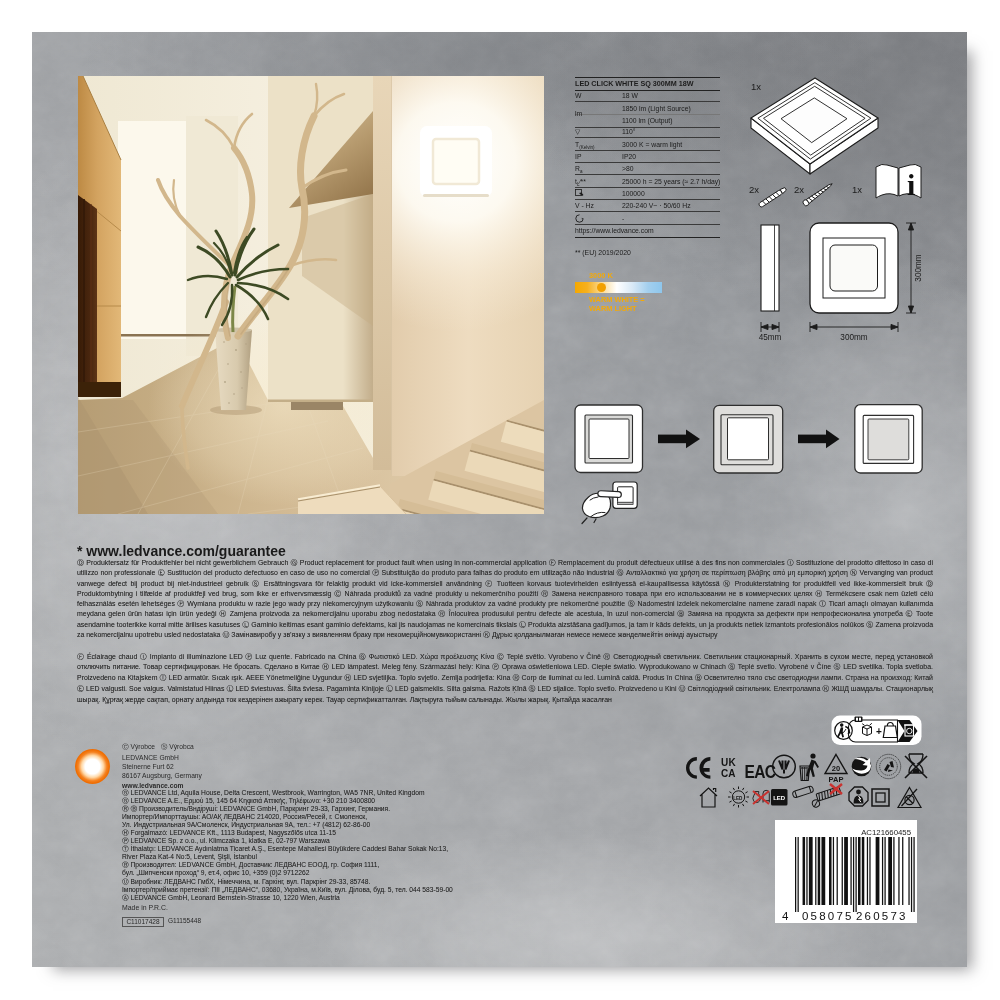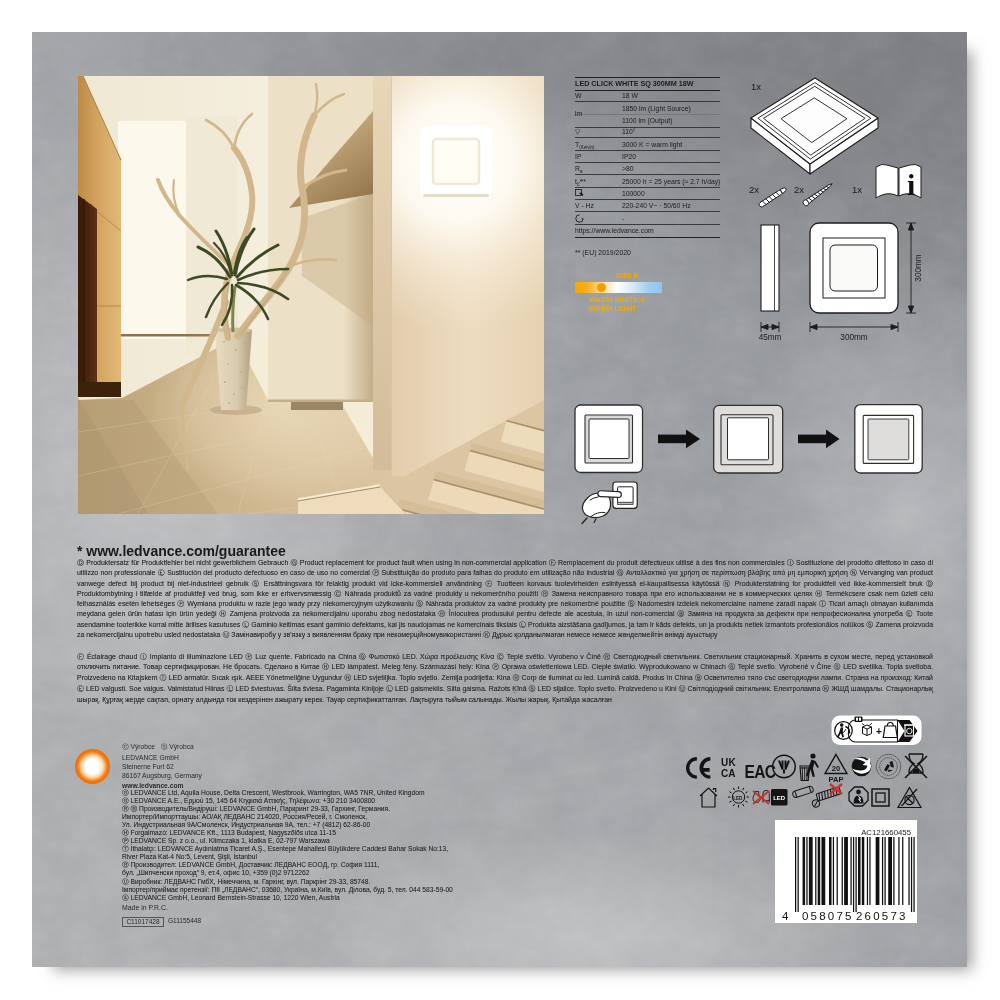--- a/index.html
+++ b/index.html
@@ -323,21 +323,21 @@
         <span class="sval" style="top:3.5px;">-</span>
       </div>
 
   <div class="srow" style="top:147.4px;height:12.8px;border-bottom:1.7px solid #222;">
         <span class="slab" style="top:3px;">https://www.ledvance.com</span>
       </div>
 </div>
 
 <div class="abs" style="left:543px;top:216.5px;font-size:6.9px;color:#1c1c1c;">** (EU) 2019/2020</div>
 
-<div class="abs" style="left:583px;top:239px;font-size:7.4px;font-weight:bold;color:#f2a90a;">3000 K</div>
+<div class="abs" style="left:557px;top:239px;font-size:7.4px;font-weight:bold;color:#f2a90a;">3000 K</div>
 
 <div class="abs" style="left:543px;top:250px;width:87px;height:10.5px;background:linear-gradient(90deg,#f5a800 0%,#f6b01e 14%,#fbd98e 30%,#ffffff 48%,#d9e9f6 66%,#a3cfee 84%,#8ec6ec 100%);"></div>
 
 <div class="abs" style="left:564.5px;top:250.8px;width:9px;height:9px;border-radius:50%;background:#f2a000;"></div>
 
 <div class="abs" style="left:557px;top:262.5px;font-size:7.4px;font-weight:bold;color:#f2a90a;line-height:9px;">WARM WHITE =<br>WARM LIGHT</div>
 
 <svg class="abs" style="left:0;top:0" width="935" height="935" viewBox="0 0 935 935">
 
 <g stroke="#1c1c1c" stroke-width="1.1" stroke-linejoin="round">

